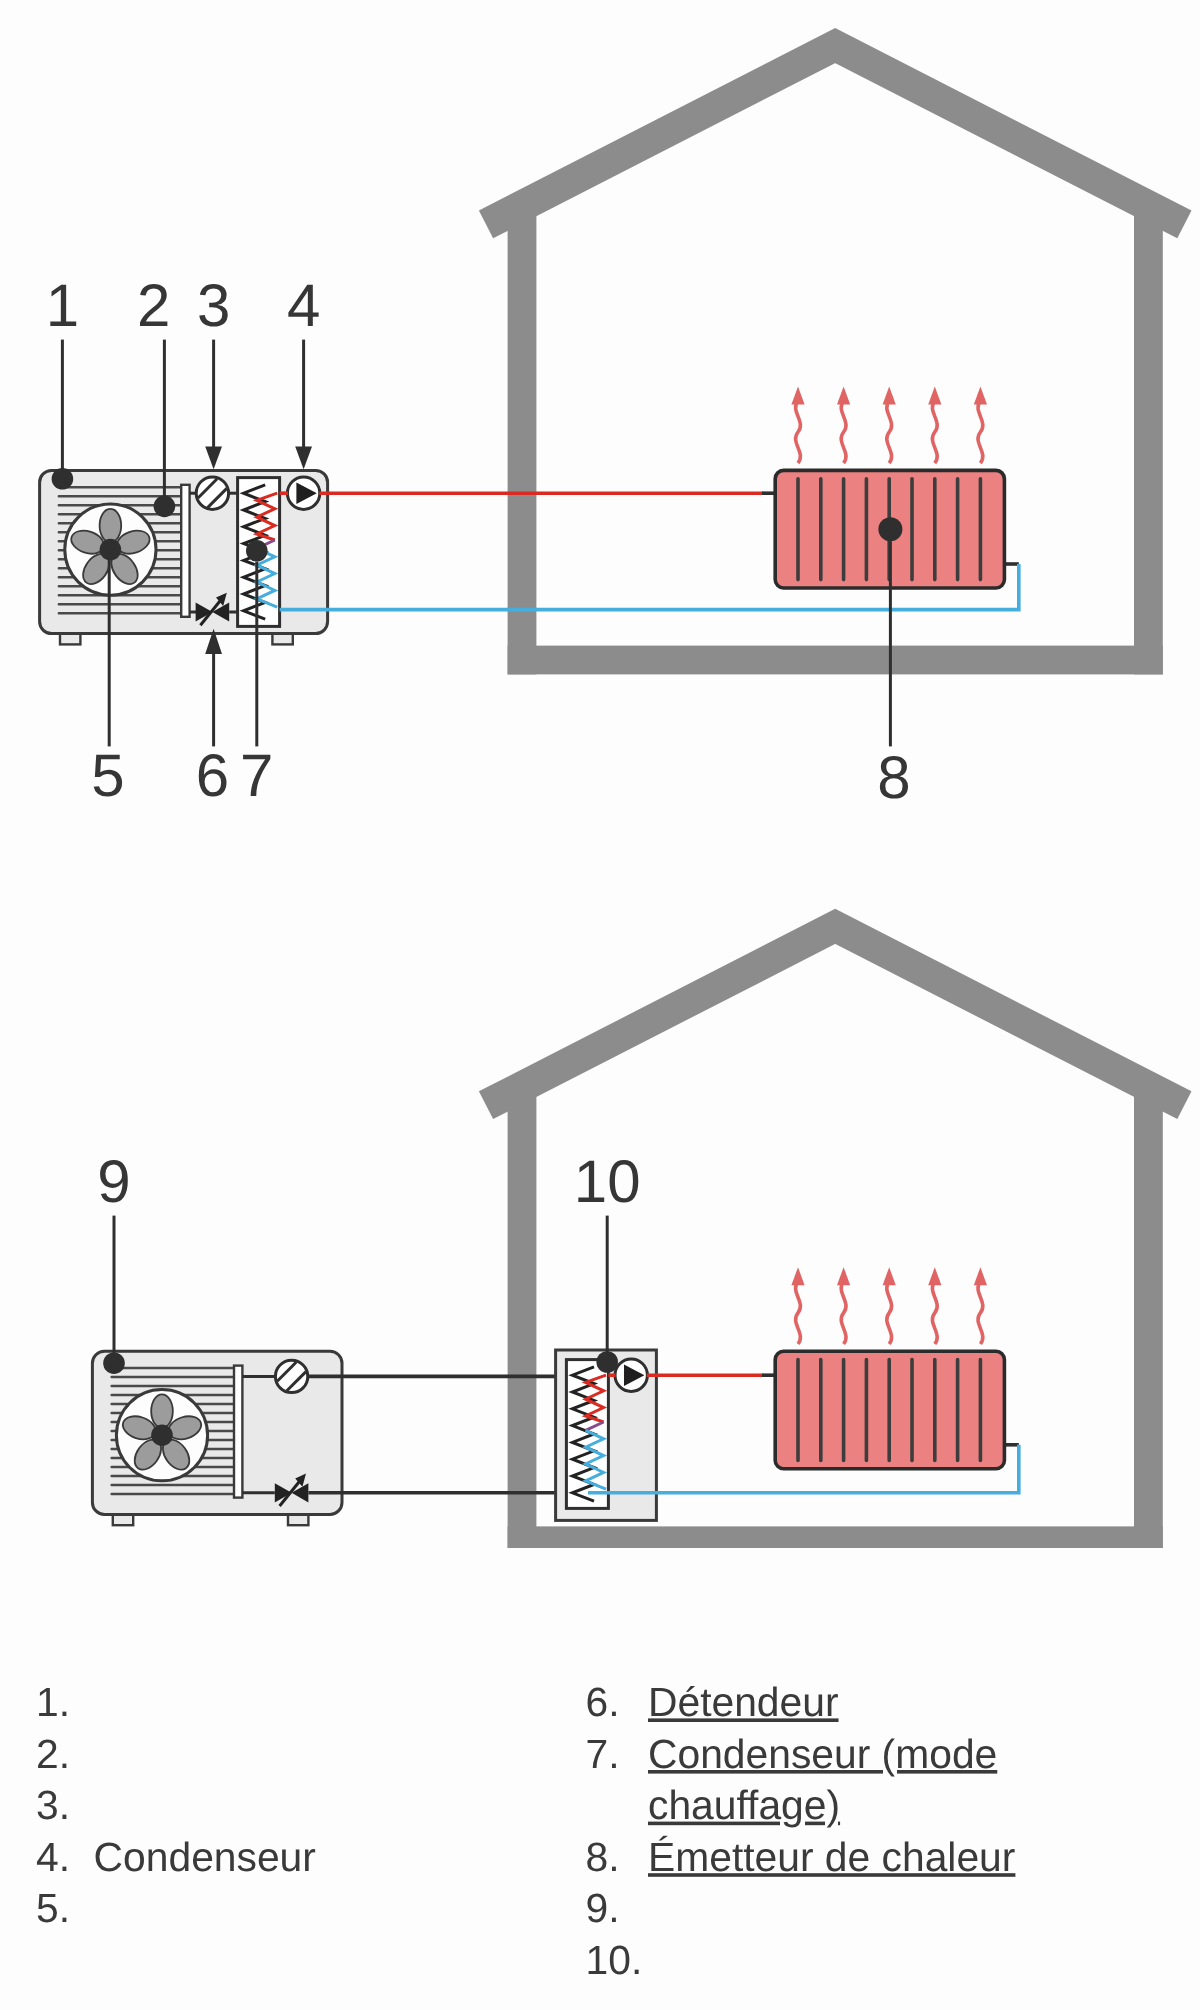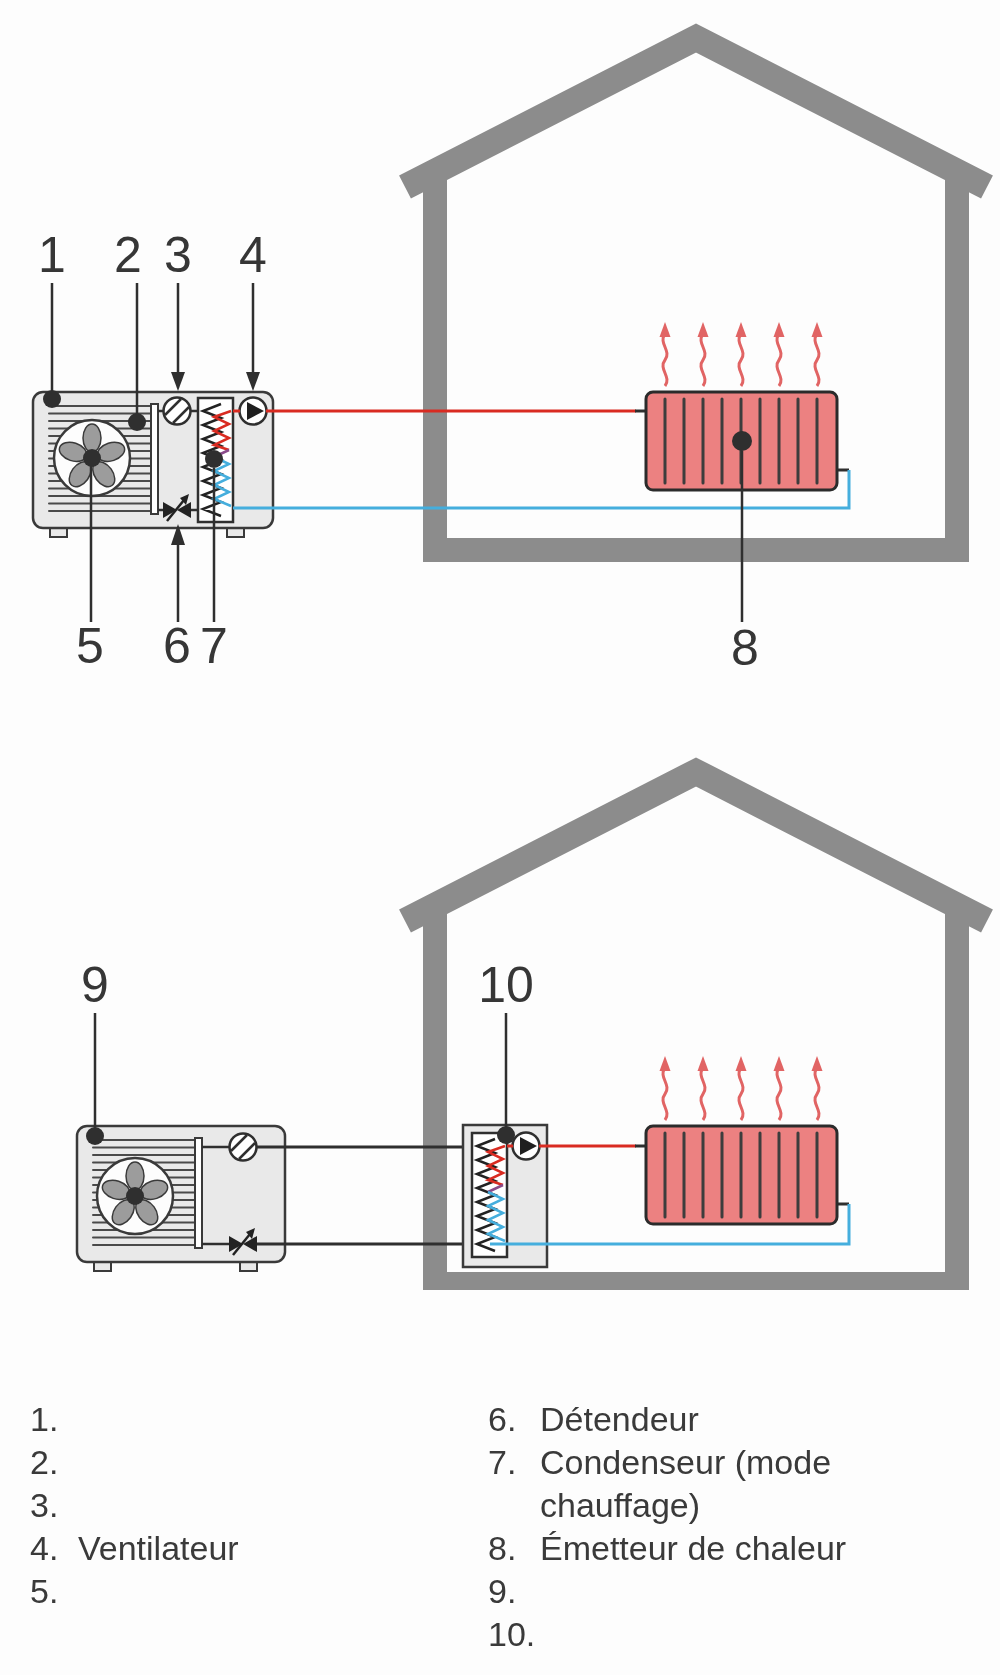--- a/index.html
+++ b/index.html
@@ -7,21 +7,21 @@
         font-family:"Liberation Sans",sans-serif;color:#363636;overflow:hidden;}
   .diagram-svg{position:absolute;left:0;top:0;}
   .diagram-svg text{font-family:"Liberation Sans",sans-serif;font-size:50px;fill:#363636;}
   .legend-col{position:absolute;top:1398px;}
   .legend-col.left{left:30px;}
   .legend-col.right{left:488px;}
   .legend-item{display:flex;font-size:34px;line-height:43px;color:#3a3a3a;}
   .legend-num{flex:0 0 48px;}
   .legend-col.right .legend-num{flex:0 0 52px;}
   .legend-label{width:312px;}
-  .legend-col.right .legend-label{width:360px;}
+  .legend-col.right .legend-label{width:360px;text-decoration:underline;}
 </style>
 </head>
 <body>
 
 <div class="page">
 <svg class="diagram-svg" width="1000" height="1290" viewBox="0 0 1000 1290">
 
   <g fill="#8c8c8c">
     <polyline points="405,187 696,38 987,187" fill="none" stroke="#8c8c8c" stroke-width="26" stroke-linejoin="miter" stroke-miterlimit="10"></polyline>
     <rect x="423" y="170" width="24" height="392"></rect>
@@ -275,21 +275,21 @@
     <span class="legend-num">1.</span>
   </div>
   <div class="legend-item">
     <span class="legend-num">2.</span>
   </div>
   <div class="legend-item">
     <span class="legend-num">3.</span>
   </div>
   <div class="legend-item">
     <span class="legend-num">4.</span>
-    <span class="legend-label">Ventilateur</span>
+    <span class="legend-label">Condenseur</span>
   </div>
   <div class="legend-item">
     <span class="legend-num">5.</span>
   </div>
 </div>
 
 <div class="legend-col right">
   <div class="legend-item">
     <span class="legend-num">6.</span>
     <span class="legend-label">Détendeur</span>

